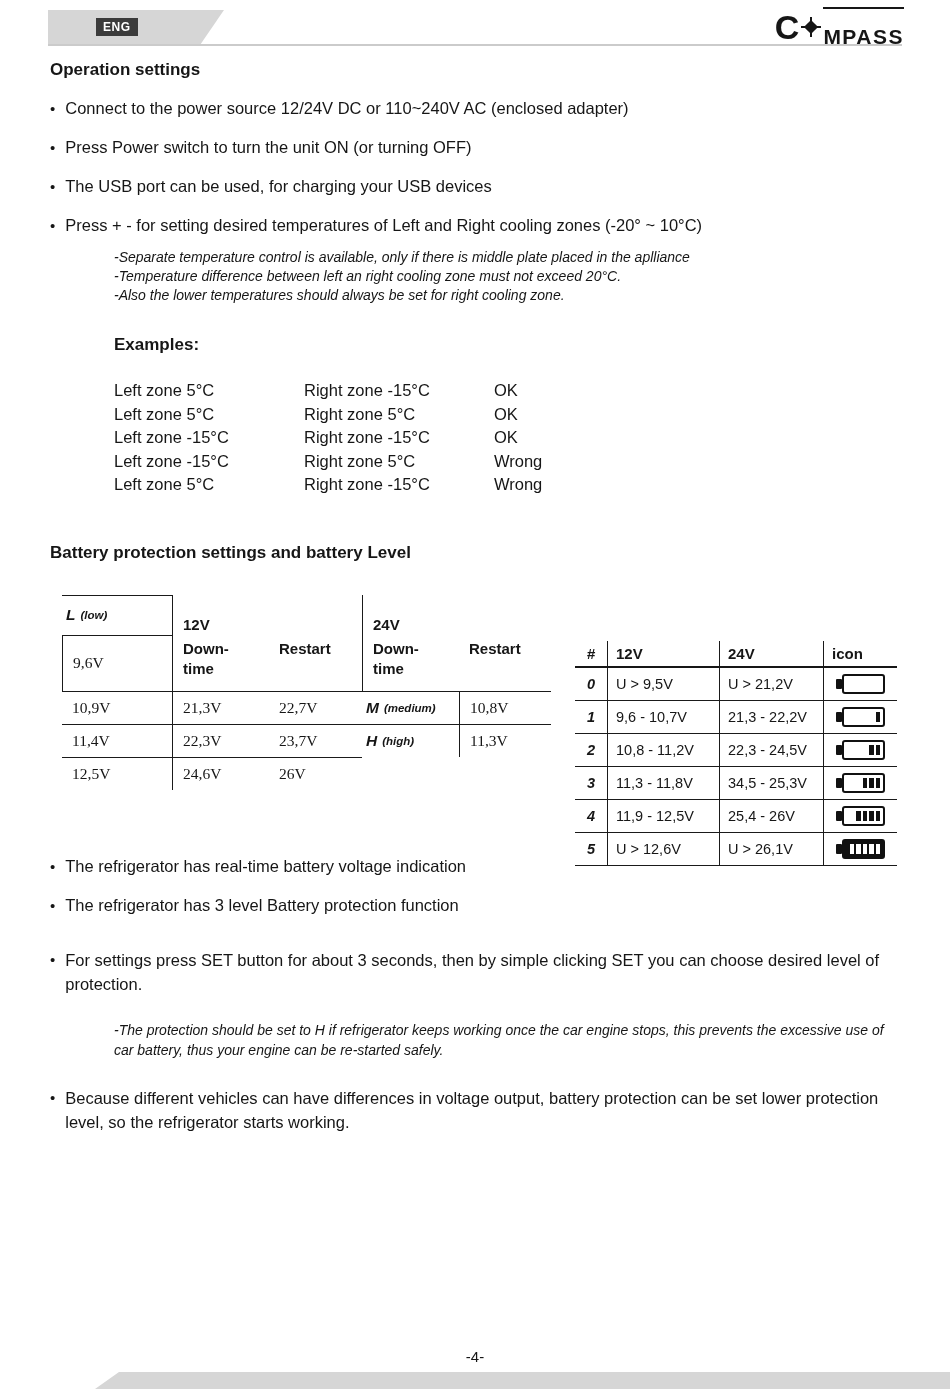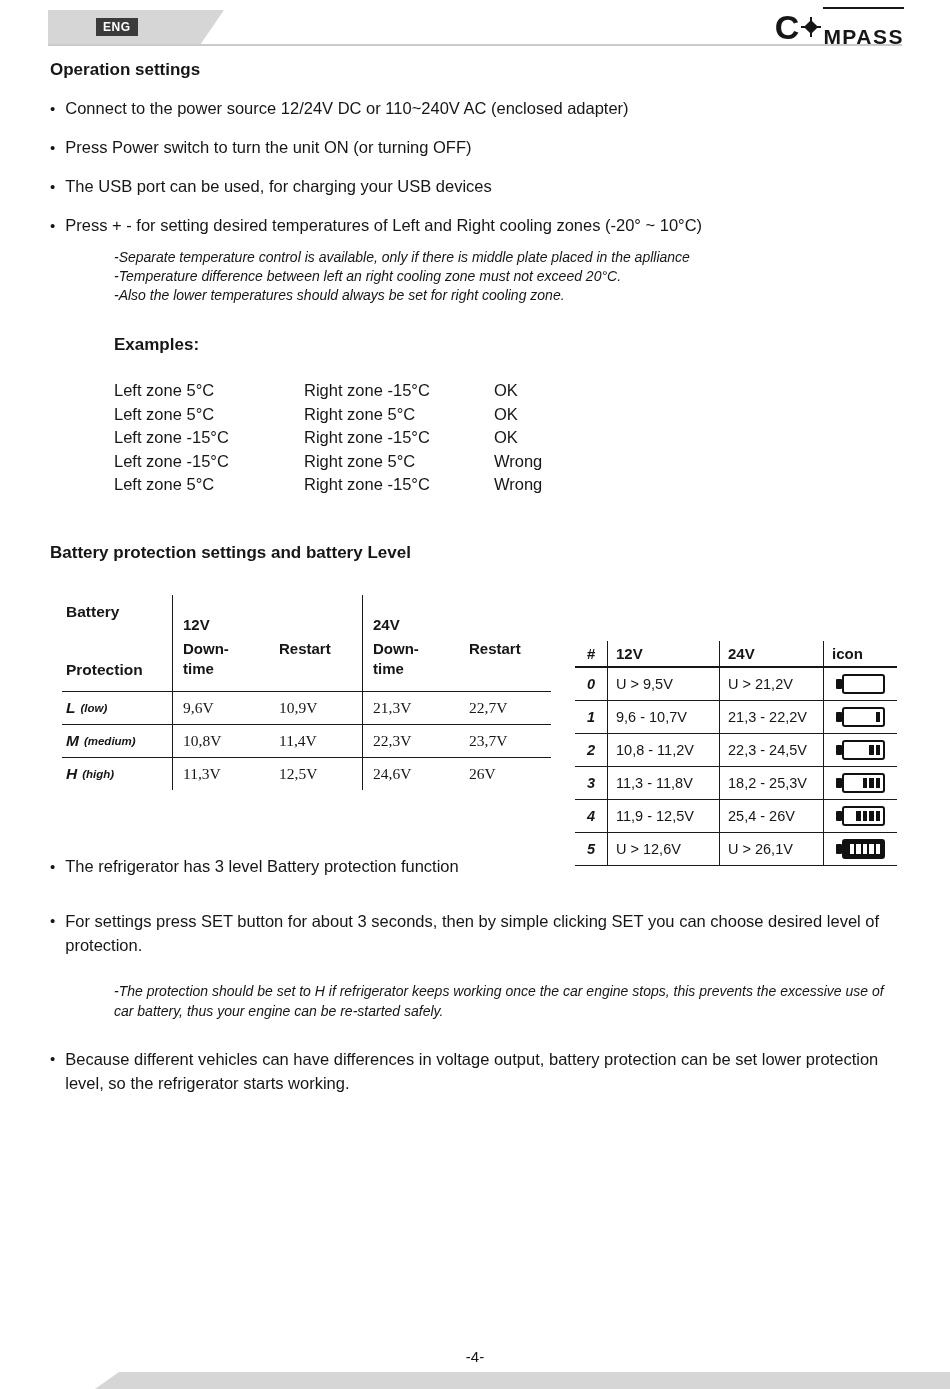--- a/index.html
+++ b/index.html
@@ -227,24 +227,20 @@
       </div>
     </div>
 
     <div class="section-heading battery-heading">Battery protection settings and battery Level</div>
 
     <div class="battery-layout">
 
       <div class="battery-left">
 
         <div class="prot-table">
-          <div class="pt-corner">
-            <span>Battery</span>
-            <span>Protection</span>
-          </div>
           <div class="pt-cell pt-g12 v-sep">12V</div>
           <div class="pt-cell pt-g24 v-sep">24V</div>
 
           <div class="pt-cell pt-h pt-h-dt12 v-sep">Down-
 time</div>
           <div class="pt-cell pt-h pt-h-r12">Restart</div>
           <div class="pt-cell pt-h pt-h-dt24 v-sep">Down-
 time</div>
           <div class="pt-cell pt-h pt-h-r24">Restart</div>
 
@@ -271,20 +267,23 @@
             <span class="lvl-note">(high)</span>
           </div>
           <div class="pt-cell pt-val v-sep h-sep">11,3V</div>
           <div class="pt-cell pt-val h-sep">12,5V</div>
           <div class="pt-cell pt-val v-sep h-sep">24,6V</div>
           <div class="pt-cell pt-val h-sep">26V</div>
         </div>
 
         <div class="post-table-bullets">
           <div class="bullet">
+              <span>The refrigerator has real-time battery voltage indication</span>
+            </div>
+          <div class="bullet">
               <span>The refrigerator has 3 level Battery protection function</span>
             </div>
         </div>
       </div>
 
       <div class="battery-right">
 
         <div class="level-table">
           <div class="lt-cell lt-head lt-num">#</div>
           <div class="lt-cell lt-head v-sep">12V</div>
@@ -312,21 +311,21 @@
           <div class="lt-cell v-sep lt-row-cell">22,3 - 24,5V</div>
           <div class="lt-cell v-sep lt-row-cell lt-icon">
             <span class="battery">
                 <span class="bar"></span>
                 <span class="bar"></span>
               </span>
           </div>
 
           <div class="lt-cell lt-num lt-row-cell">3</div>
           <div class="lt-cell v-sep lt-row-cell">11,3 - 11,8V</div>
-          <div class="lt-cell v-sep lt-row-cell">18,2 - 25,3V</div>
+          <div class="lt-cell v-sep lt-row-cell">34,5 - 25,3V</div>
           <div class="lt-cell v-sep lt-row-cell lt-icon">
             <span class="battery">
                 <span class="bar"></span>
                 <span class="bar"></span>
                 <span class="bar"></span>
               </span>
           </div>
 
           <div class="lt-cell lt-num lt-row-cell">4</div>
           <div class="lt-cell v-sep lt-row-cell">11,9 - 12,5V</div>

